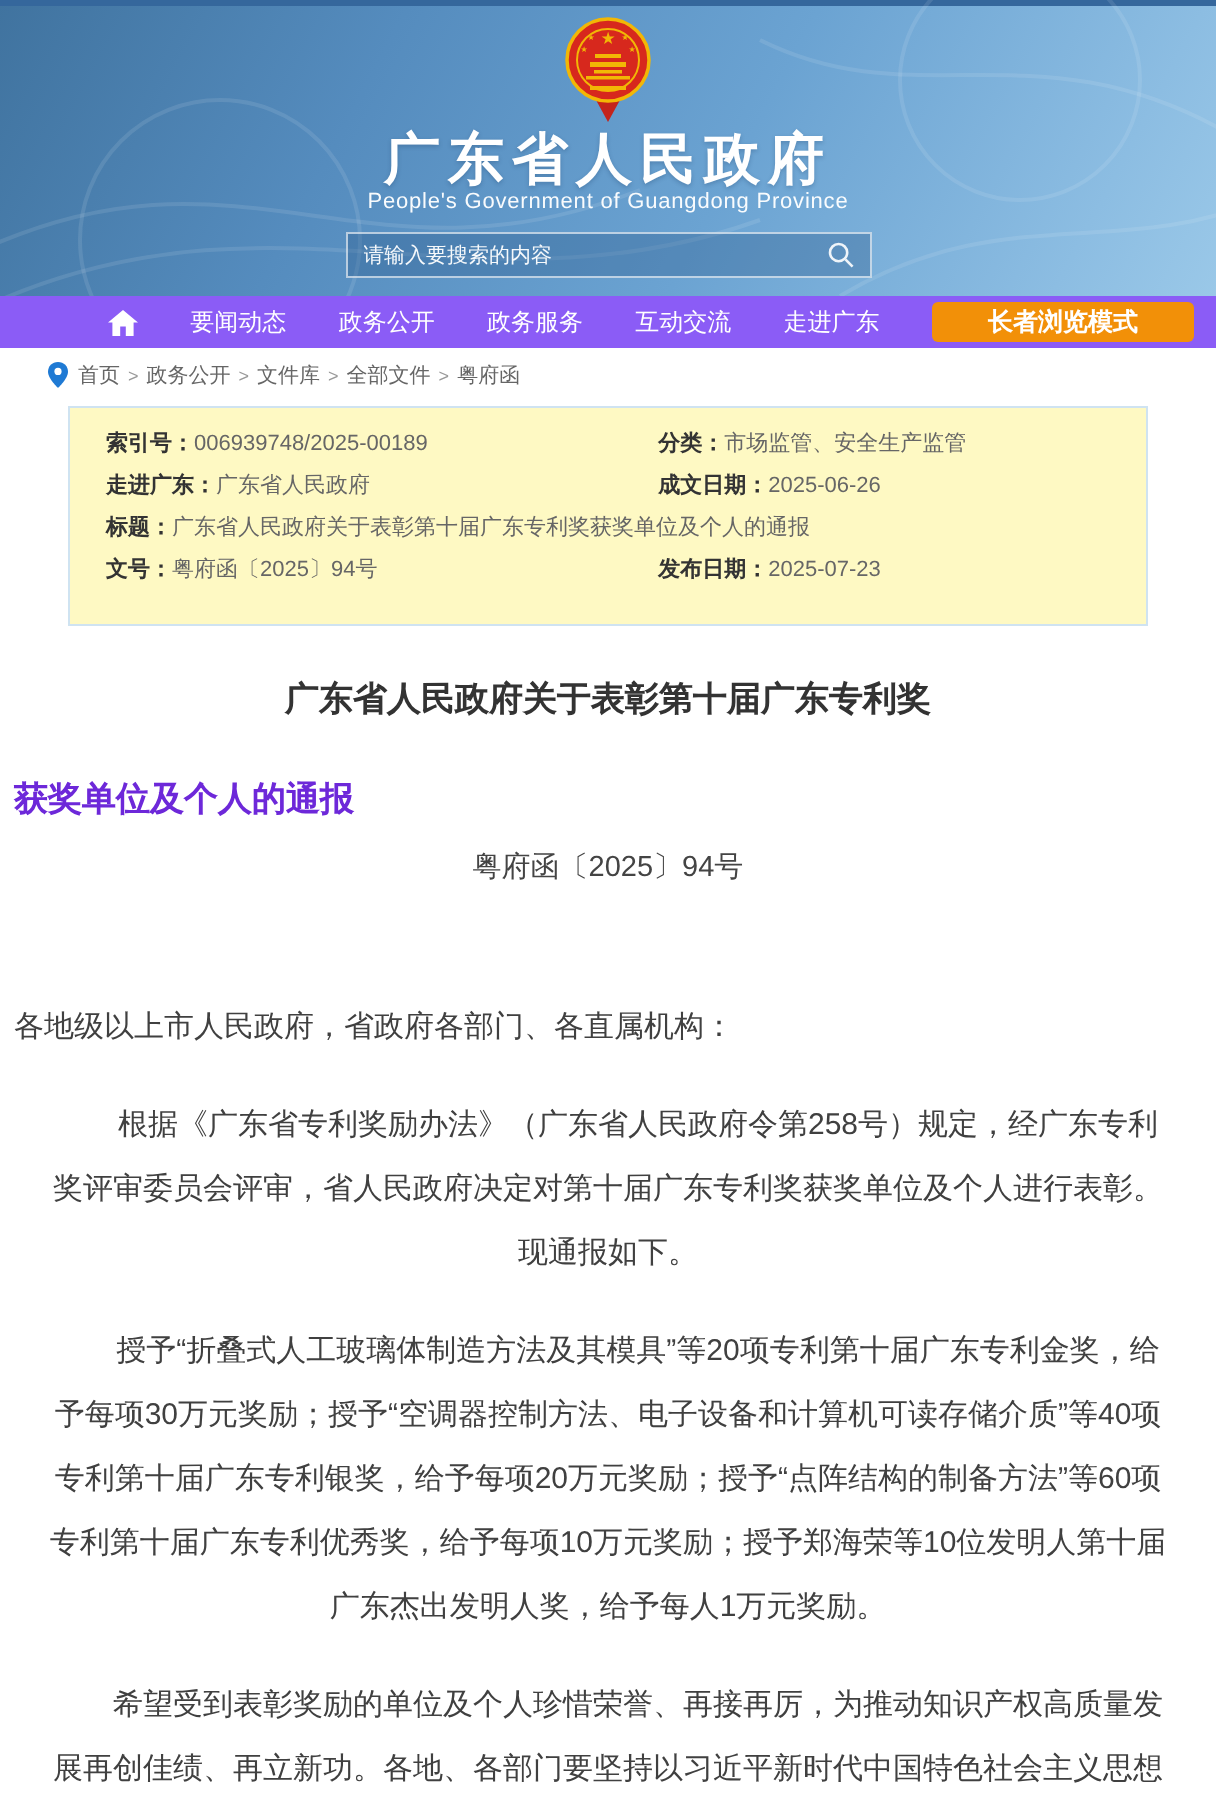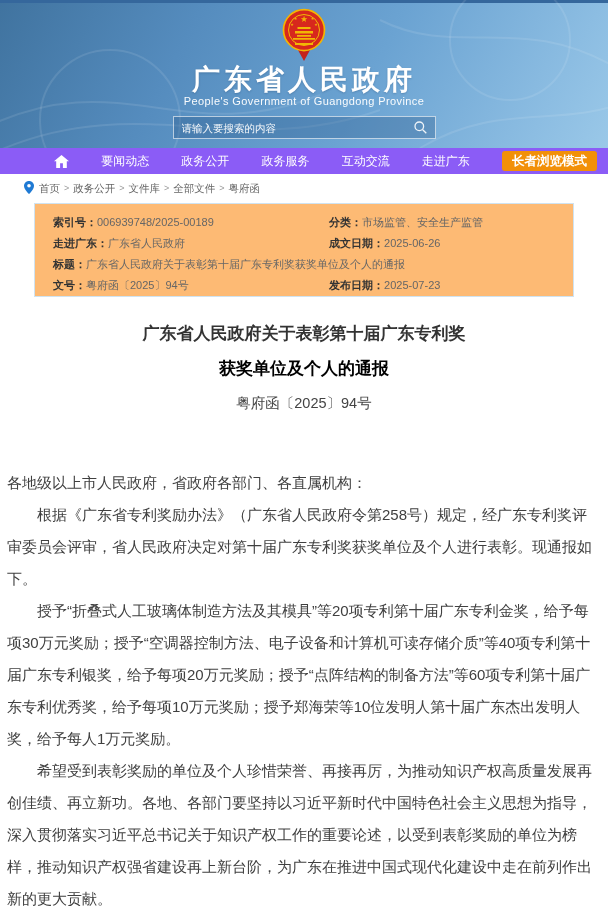--- a/index.html
+++ b/index.html
@@ -35,47 +35,47 @@
   
   .nav {
     height:26px; background:#8b5cf6; display:flex; align-items:center;
     padding:0 11px 0 54px; justify-content:space-between;
   }
   .nav a { text-decoration:none; }
   .nav-home { display:flex; align-items:center; cursor:pointer; }
   .nav-item { color:#ffffff; font-size:12px; cursor:pointer; }
   .elder-btn {
     background:#f29008; color:#ffffff; font-size:12.5px; font-weight:bold;
-    padding:3px 10px; border-radius:3px; cursor:pointer; line-height:14px;
+    padding:3px 28px; border-radius:3px; cursor:pointer; line-height:14px;
   }
   
   .breadcrumb {
     display:flex; align-items:center; padding:7px 0 4px 24px;
     font-size:10.5px; color:#666; line-height:12px;
   }
   .breadcrumb .pin { margin-right:5px; display:flex; align-items:center; }
   .crumb { color:#666; cursor:pointer; }
   .crumb-sep { color:#999; margin:0 4px; font-size:9px; }
   
   .meta-box {
     margin:5px 34px 0; border:1px solid #cfe3f1; box-sizing:border-box;
-    padding:8px 18px 0; background:#fdba74;
+    padding:8px 18px 16px; background:#fef9c3;
   }
   .meta-row { display:flex; line-height:21px; font-size:11px; }
   .meta-cell-l { flex:0 0 55%; display:flex; }
   .meta-cell-r { flex:1; display:flex; }
   .meta-label { font-weight:bold; color:#333; white-space:nowrap; }
   .meta-value { color:#666; }
   
   .doc { padding:0 7px; color:#404040; }
   .doc-title1 { margin-top:24px; text-align:center; font-size:17px; font-weight:bold; color:#333; line-height:26px; }
-  .doc-title2 { margin-top:9px;  text-align:center; font-size:17px; font-weight:bold; color:#000000; line-height:26px; }
+  .doc-title2 { margin-top:24px;  text-align:left; font-size:17px; font-weight:bold; color:#6d28d9; line-height:26px; }
   .doc-num   { margin-top:9px;  text-align:center; font-size:14.5px; color:#444; line-height:24px; }
   .doc-body  { margin-top:52px; font-size:15px; line-height:32px; }
-  .para { margin:0; text-indent:2em; }
+  .para { margin:17px; text-indent:2em;text-align:center; }
   .salutation { margin:0; text-indent:0; }
 </style>
 </head>
 <body>
 
 <div class="banner">
   <div class="topstrip"></div>
   <svg class="deco" viewBox="0 0 608 148">
     <g fill="none" stroke="#ffffff" stroke-opacity="0.10" stroke-width="2">
       <path d="M-20,130 C120,60 180,150 320,95"></path>

